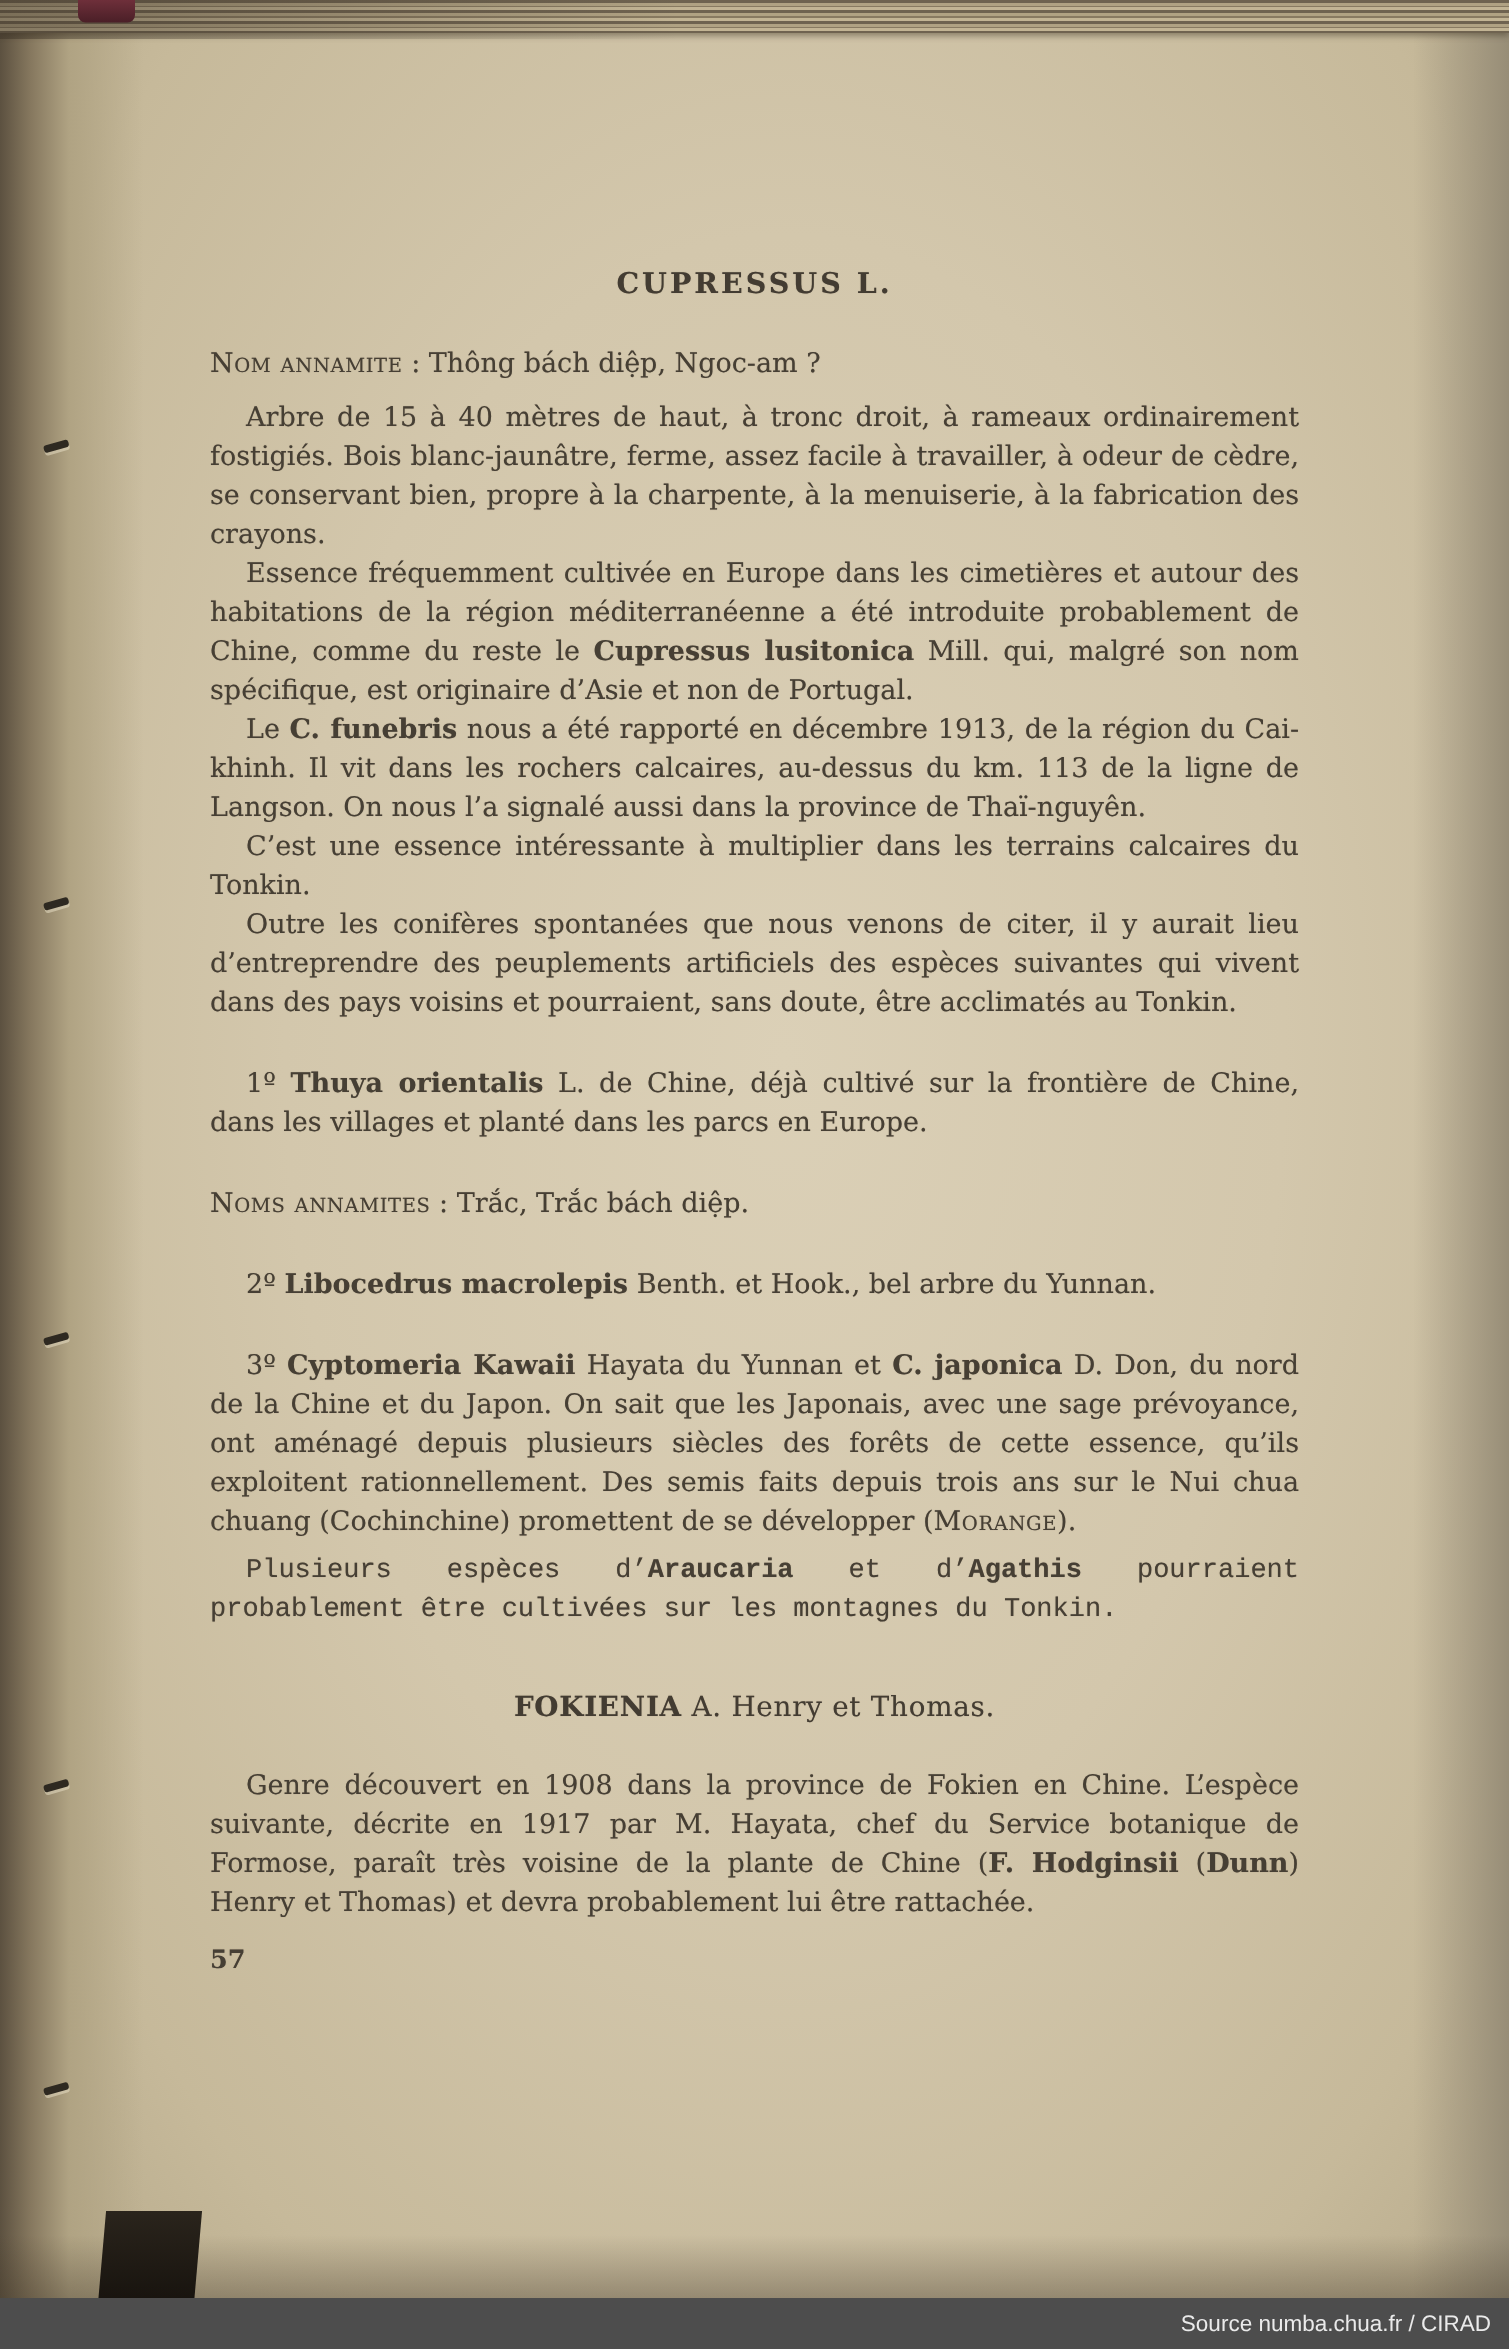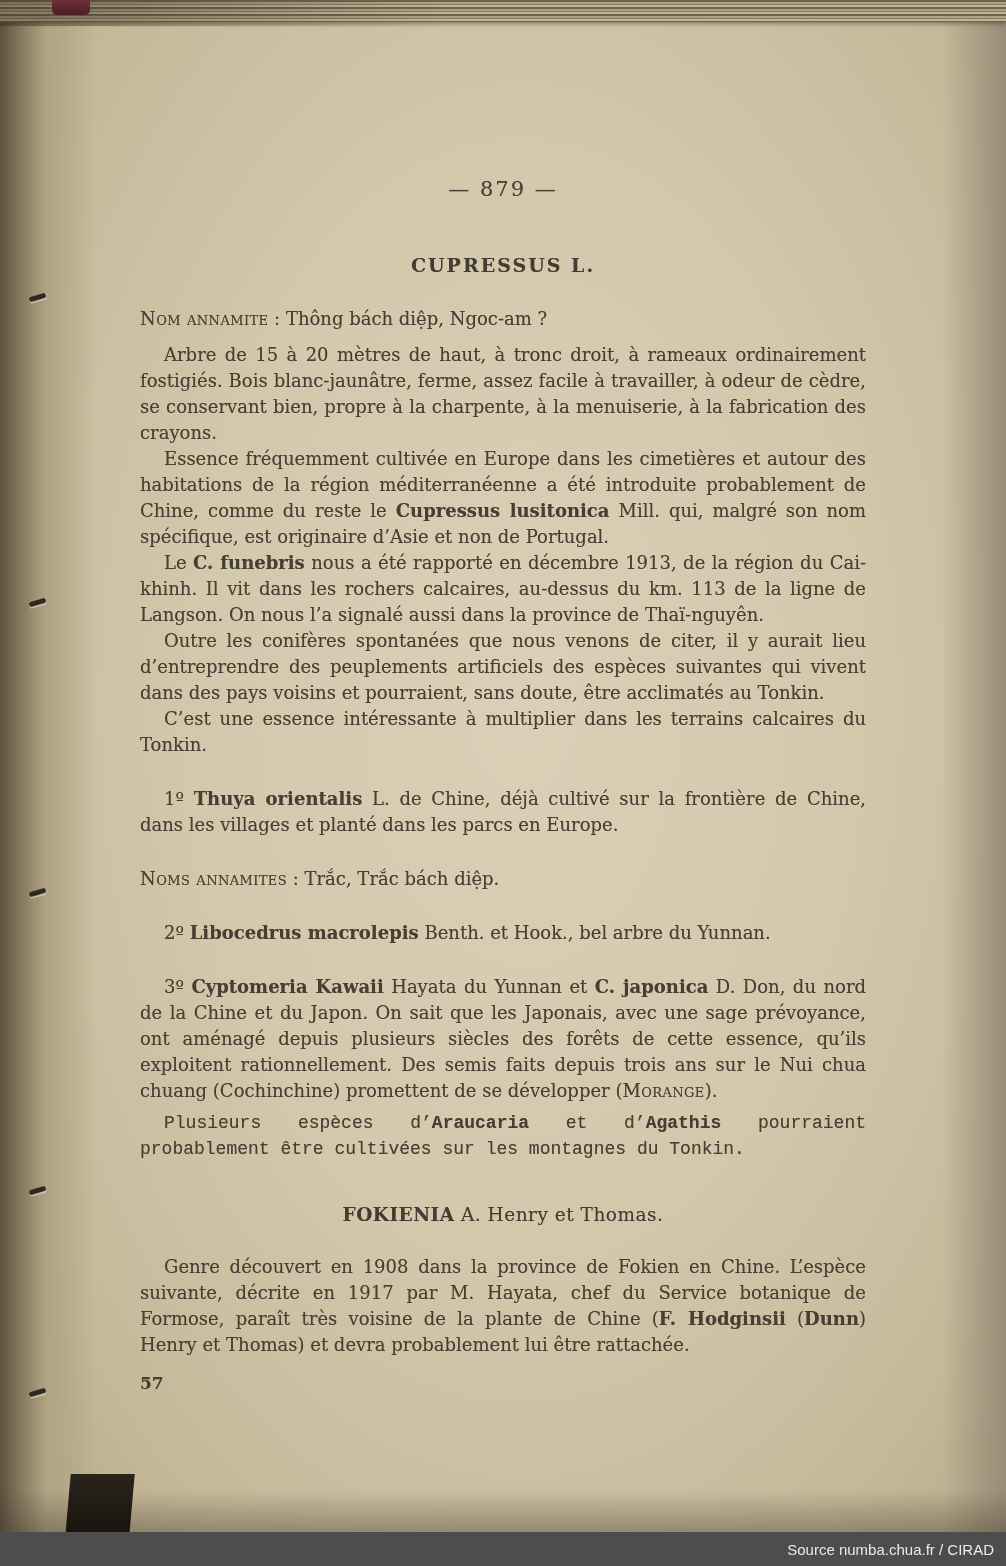--- a/index.html
+++ b/index.html
@@ -80,31 +80,30 @@
   <div class="headband"></div>
   <div class="stitch s1"></div>
   <div class="stitch s2"></div>
   <div class="stitch s3"></div>
   <div class="stitch s4"></div>
   <div class="stitch s5"></div>
   <div class="bottom-shade"></div>
   <div class="cover-corner"></div>
 
   <div class="text-col">
-    <div class="pagenum">— 879 —</div>
 
     <h1 class="h1">CUPRESSUS L.</h1>
 
     <p class="annamite"><span class="sc">Nom annamite</span><span> : Thông bách diệp, Ngoc-am ?</span></p>
 
-    <p class="para"><span>Arbre de 15 à 20 mètres de haut, à tronc droit, à rameaux ordinairement fostigiés. Bois blanc-jaunâtre, ferme, assez facile à travailler, à odeur de cèdre, se conservant bien, propre à la charpente, à la menuiserie, à la fabrication des crayons.</span></p>
+    <p class="para"><span>Arbre de 15 à 40 mètres de haut, à tronc droit, à rameaux ordinairement fostigiés. Bois blanc-jaunâtre, ferme, assez facile à travailler, à odeur de cèdre, se conservant bien, propre à la charpente, à la menuiserie, à la fabrication des crayons.</span></p>
     <p class="para"><span>Essence fréquemment cultivée en Europe dans les cimetières et autour des habitations de la région méditerranéenne a été introduite probablement de Chine, comme du reste le </span><span class="b">Cupressus lusitonica</span><span> Mill. qui, malgré son nom spécifique, est originaire d’Asie et non de Portugal.</span></p>
     <p class="para"><span>Le </span><span class="b">C. funebris</span><span> nous a été rapporté en décembre 1913, de la région du Cai-khinh. Il vit dans les rochers calcaires, au-dessus du km. 113 de la ligne de Langson. On nous l’a signalé aussi dans la province de Thaï-nguyên.</span></p>
+    <p class="para"><span>C’est une essence intéressante à multiplier dans les terrains calcaires du Tonkin.</span></p>
     <p class="para"><span>Outre les conifères spontanées que nous venons de citer, il y aurait lieu d’entreprendre des peuplements artificiels des espèces suivantes qui vivent dans des pays voisins et pourraient, sans doute, être acclimatés au Tonkin.</span></p>
-    <p class="para"><span>C’est une essence intéressante à multiplier dans les terrains calcaires du Tonkin.</span></p>
 
     <p class="para item"><span>1º </span><span class="b">Thuya orientalis</span><span> L. de Chine, déjà cultivé sur la frontière de Chine, dans les villages et planté dans les parcs en Europe.</span></p>
     <p class="annamite item"><span class="sc">Noms annamites</span><span> : Trắc, Trắc bách diệp.</span></p>
     <p class="para item"><span>2º </span><span class="b">Libocedrus macrolepis</span><span> Benth. et Hook., bel arbre du Yunnan.</span></p>
     <p class="para item"><span>3º </span><span class="b">Cyptomeria Kawaii</span><span> Hayata du Yunnan et </span><span class="b">C. japonica</span><span> D. Don, du nord de la Chine et du Japon. On sait que les Japonais, avec une sage prévoyance, ont aménagé depuis plusieurs siècles des forêts de cette essence, qu’ils exploitent rationnellement. Des semis faits depuis trois ans sur le Nui chua chuang (Cochinchine) promettent de se développer (</span><span class="sc">Morange</span><span>).</span></p>
     <p class="para mt6"><span>Plusieurs espèces d’</span><span class="b">Araucaria</span><span> et d’</span><span class="b">Agathis</span><span> pourraient probablement être cultivées sur les montagnes du Tonkin.</span></p>
 
     <h2 class="h2"><span class="b">FOKIENIA</span><span> A. Henry et Thomas.</span></h2>
 
     <p class="para"><span>Genre découvert en 1908 dans la province de Fokien en Chine. L’espèce suivante, décrite en 1917 par M. Hayata, chef du Service botanique de Formose, paraît très voisine de la plante de Chine (</span><span class="b">F. Hodginsii</span><span> (</span><span class="b">Dunn</span><span>) Henry et Thomas) et devra probablement lui être rattachée.</span></p>

